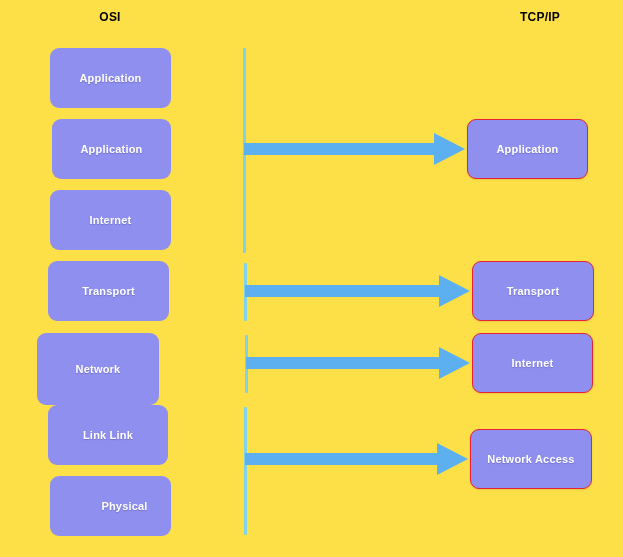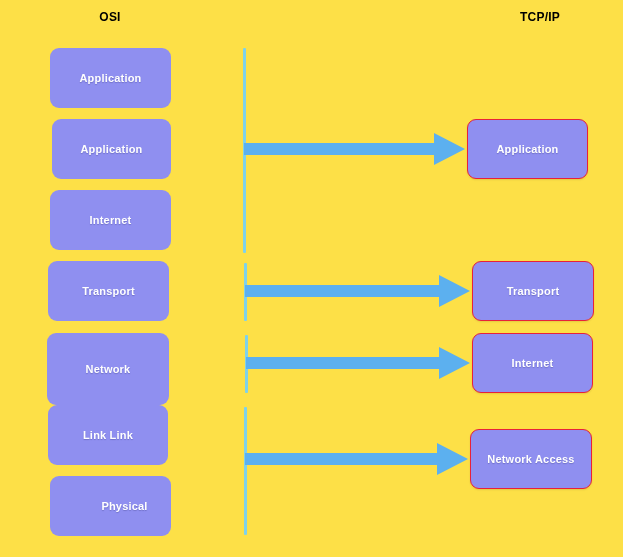--- a/index.html
+++ b/index.html
@@ -90,21 +90,21 @@
   </div>
 
   <div class="layer-box osi" style="left:50px; top:190px; width:121px; height:60px;">
     <span>Internet</span>
   </div>
 
   <div class="layer-box osi" style="left:48px; top:261px; width:121px; height:60px;">
     <span>Transport</span>
   </div>
 
-  <div class="layer-box osi" style="left:47px; top:333px; width:122px; height:72px;text-align:right;">
+  <div class="layer-box osi" style="left:37px; top:333px; width:122px; height:72px;text-align:right;">
     <span>Network</span>
   </div>
 
   <div class="layer-box osi" style="left:48px; top:405px; width:120px; height:60px;">
     <span>Link Link</span>
   </div>
 
   <div class="layer-box osi" style="left:50px; top:476px; width:121px; height:60px;padding-left:28px;">
     <span>Physical</span>
   </div>

